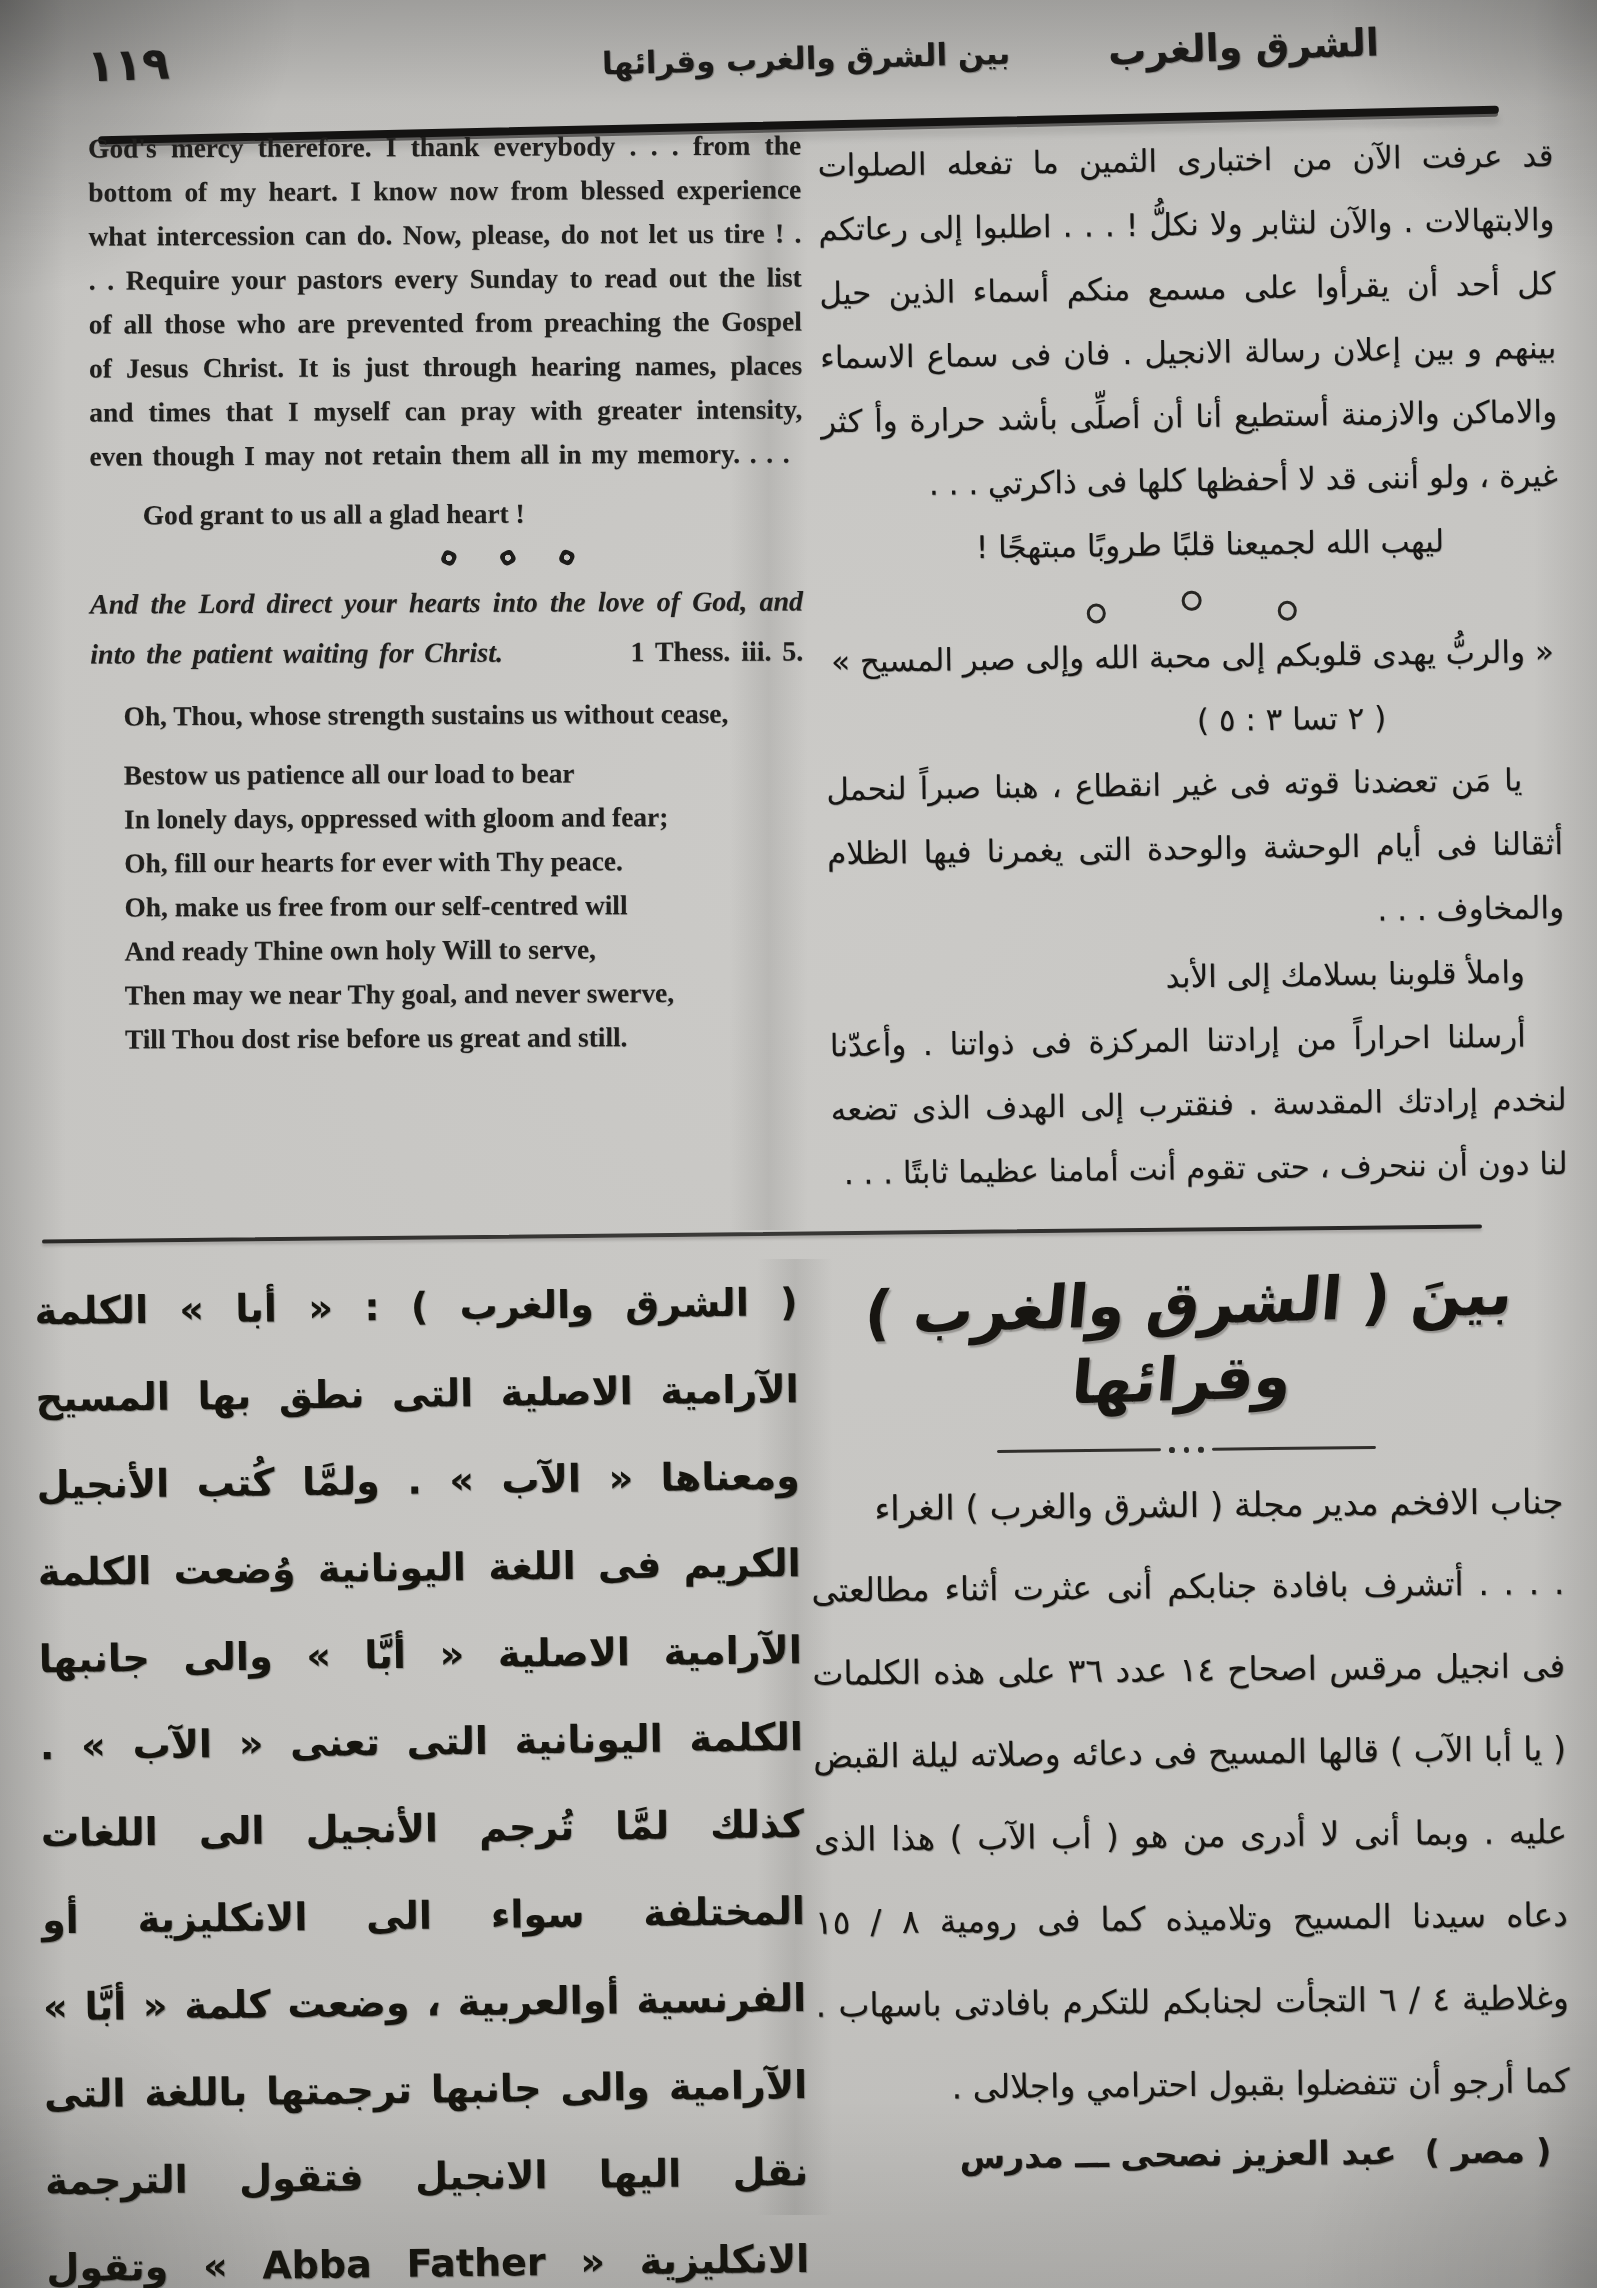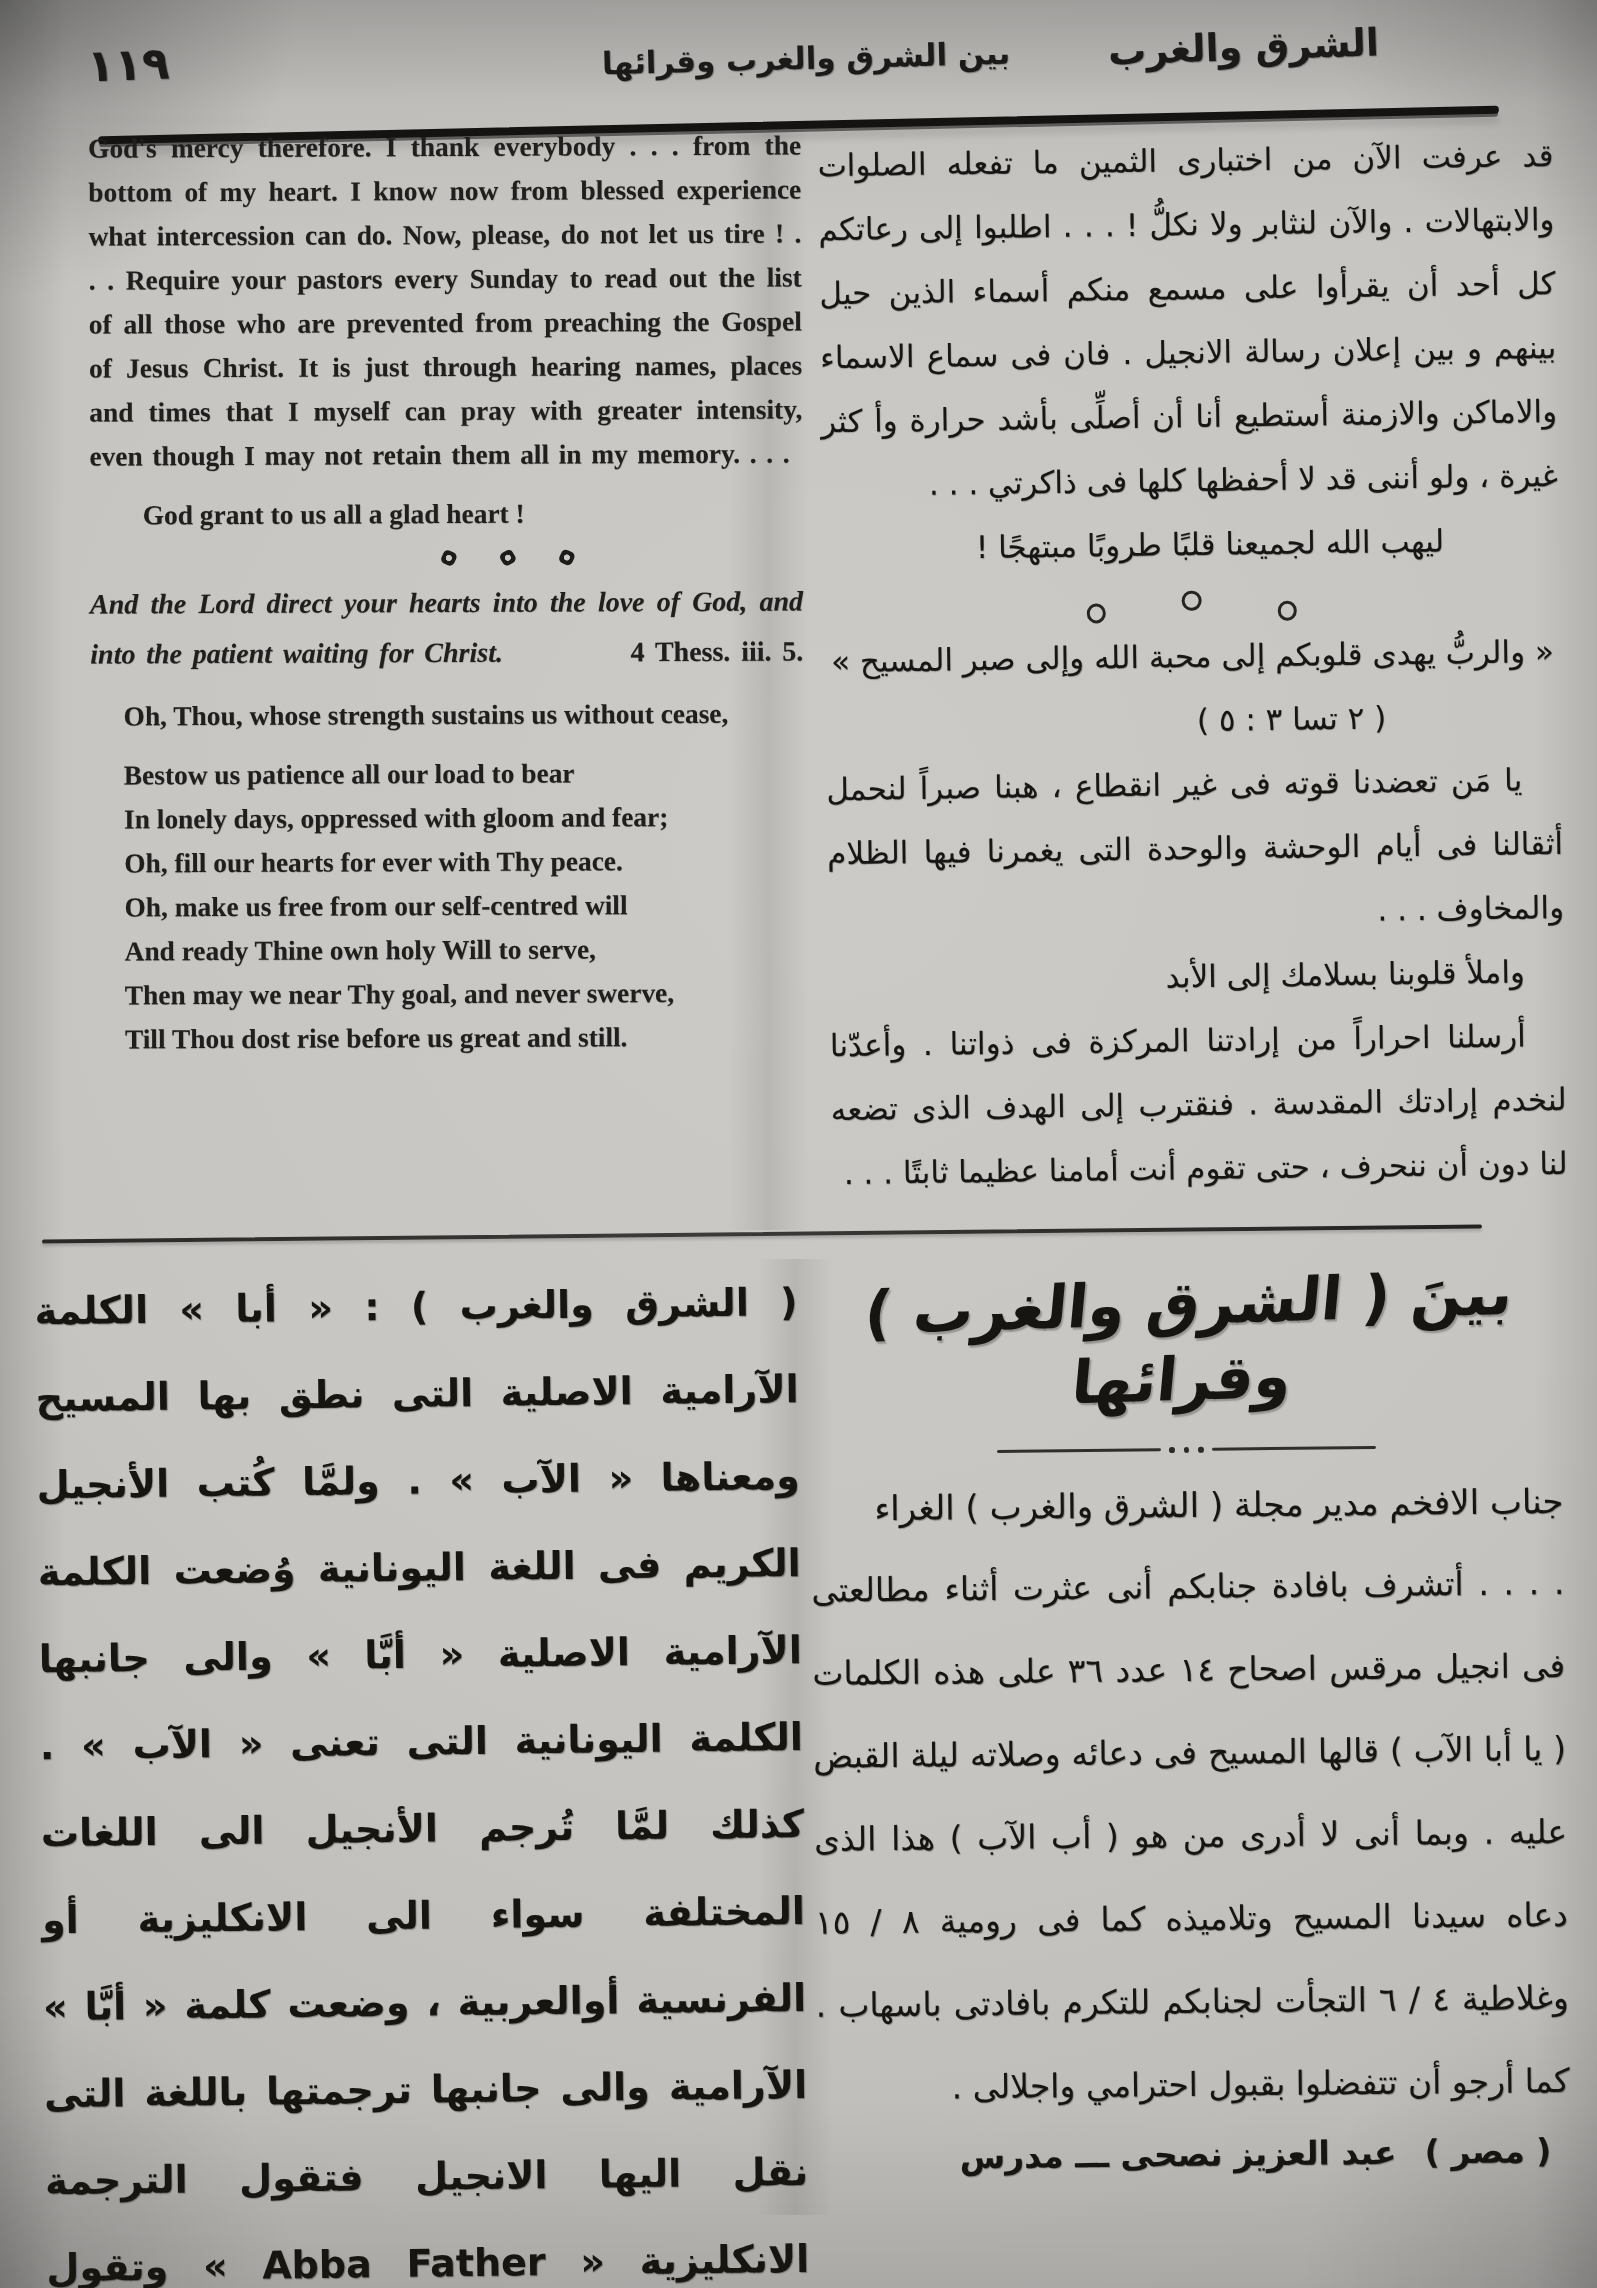--- a/index.html
+++ b/index.html
@@ -116,21 +116,21 @@
   <div class="col-en" lang="en">
     <p class="para1">God's mercy therefore.  I thank everybody . . . from the bottom of my heart.  I know now from blessed experience what intercession can do.  Now, please, do not let us tire ! . . .  Require your pastors every Sunday to read out the list of all those who are prevented from preaching the Gospel of Jesus Christ.  It is just through hearing names, places and times that I myself can pray with greater intensity, even though I may not retain them all in my memory. . . .</p>
     <p class="glad">God grant to us all a glad heart !</p>
     <div class="orn-en">
       <span class="fl"></span>
       <span class="fl"></span>
       <span class="fl"></span>
     </div>
     <p class="verse">
       <span>And the Lord direct your hearts into the love of God, and into the patient waiting for Christ.</span>
-      <span class="verse-ref">4 Thess. iii. 5.</span>
+      <span class="verse-ref">1 Thess. iii. 5.</span>
     </p>
     <div class="poem">
       <div class="pline">Oh, Thou, whose strength sustains us without cease,</div>
       <div class="stanza2">
         <div class="pline">Bestow us patience all our load to bear</div>
         <div class="pline">In lonely days, oppressed with gloom and fear;</div>
         <div class="pline">Oh, fill our hearts for ever with Thy peace.</div>
         <div class="pline">Oh, make us free from our self-centred will</div>
         <div class="pline">And ready Thine own holy Will to serve,</div>
         <div class="pline">Then may we near Thy goal, and never swerve,</div>

